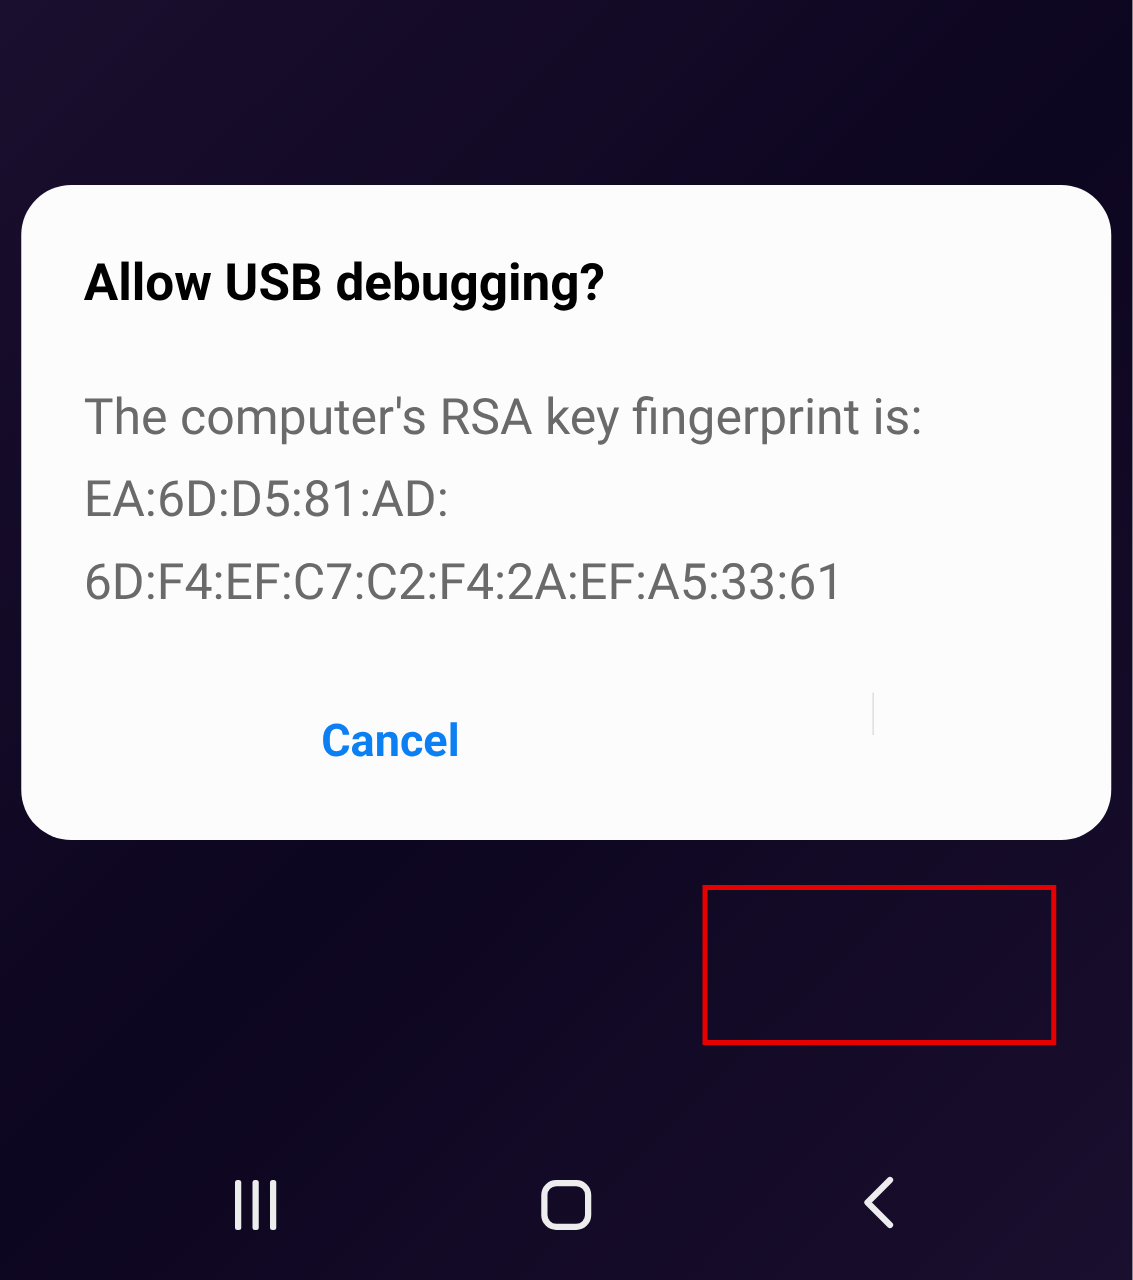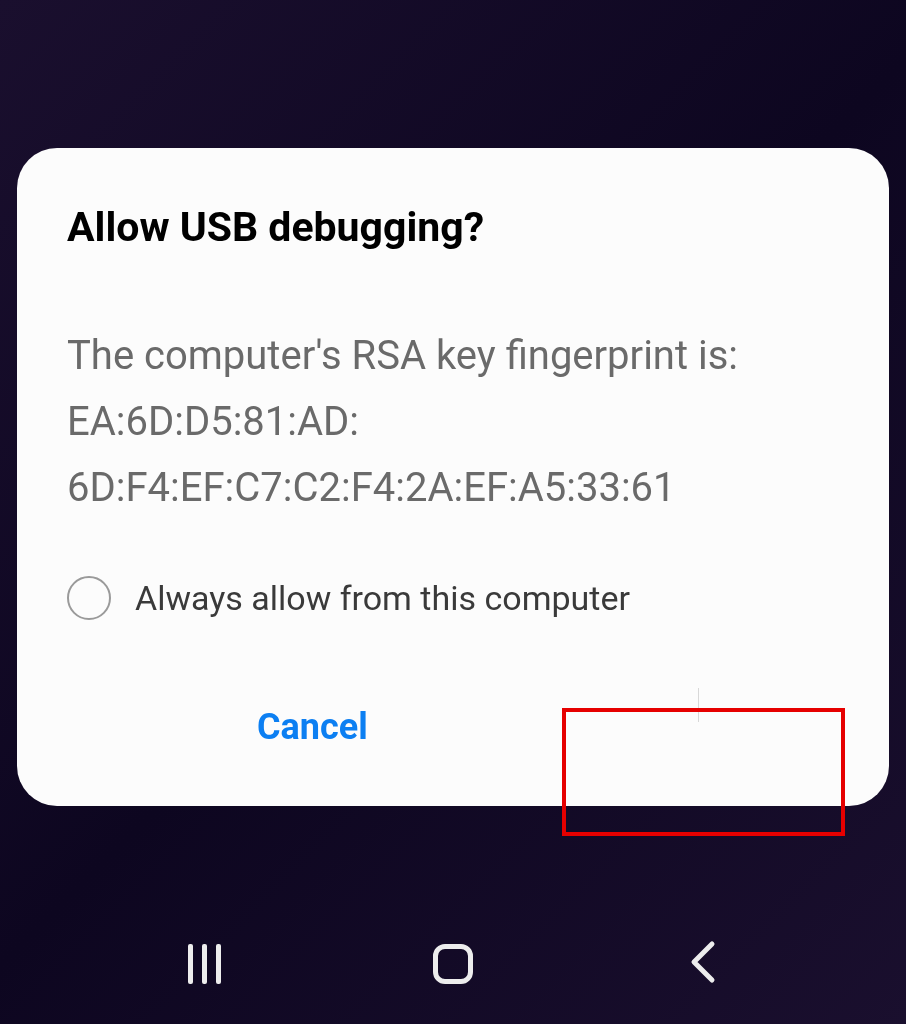--- a/index.html
+++ b/index.html
@@ -24,21 +24,21 @@
       right: 17px;
       background: #fcfcfc;
       border-radius: 40px;
       padding: 55px 50px 40px 50px;
     }
     
     .dialog-title {
       font-size: 41px;
       font-weight: 700;
       color: #000;
-      margin-bottom: 72px;
+      margin-bottom: 50px;
     }
     
     .dialog-message {
       font-size: 40px;
       color: #6a6a6a;
       line-height: 1.65;
       margin-bottom: 55px;
       white-space: pre-line;
       margin-top: 20px;
     }
@@ -148,24 +148,20 @@
 </head>
 <body>
 
 <div class="dialog">
   <h1 class="dialog-title">Allow USB debugging?</h1>
 
   <div class="dialog-message">The computer's RSA key fingerprint is:
 EA:6D:D5:81:AD:
 6D:F4:EF:C7:C2:F4:2A:EF:A5:33:61</div>
 
-  <div class="checkbox-row">
-    <div class="checkbox-circle"></div>
-    <span class="checkbox-label">Always allow from this computer</span>
-  </div>
 
   <div class="button-row">
     <button class="dialog-button">Cancel</button>
     <div class="button-divider"></div>
   </div>
 </div>
 
 <div class="highlight-box allow-highlight"></div>
 
 <div class="nav-bar">

